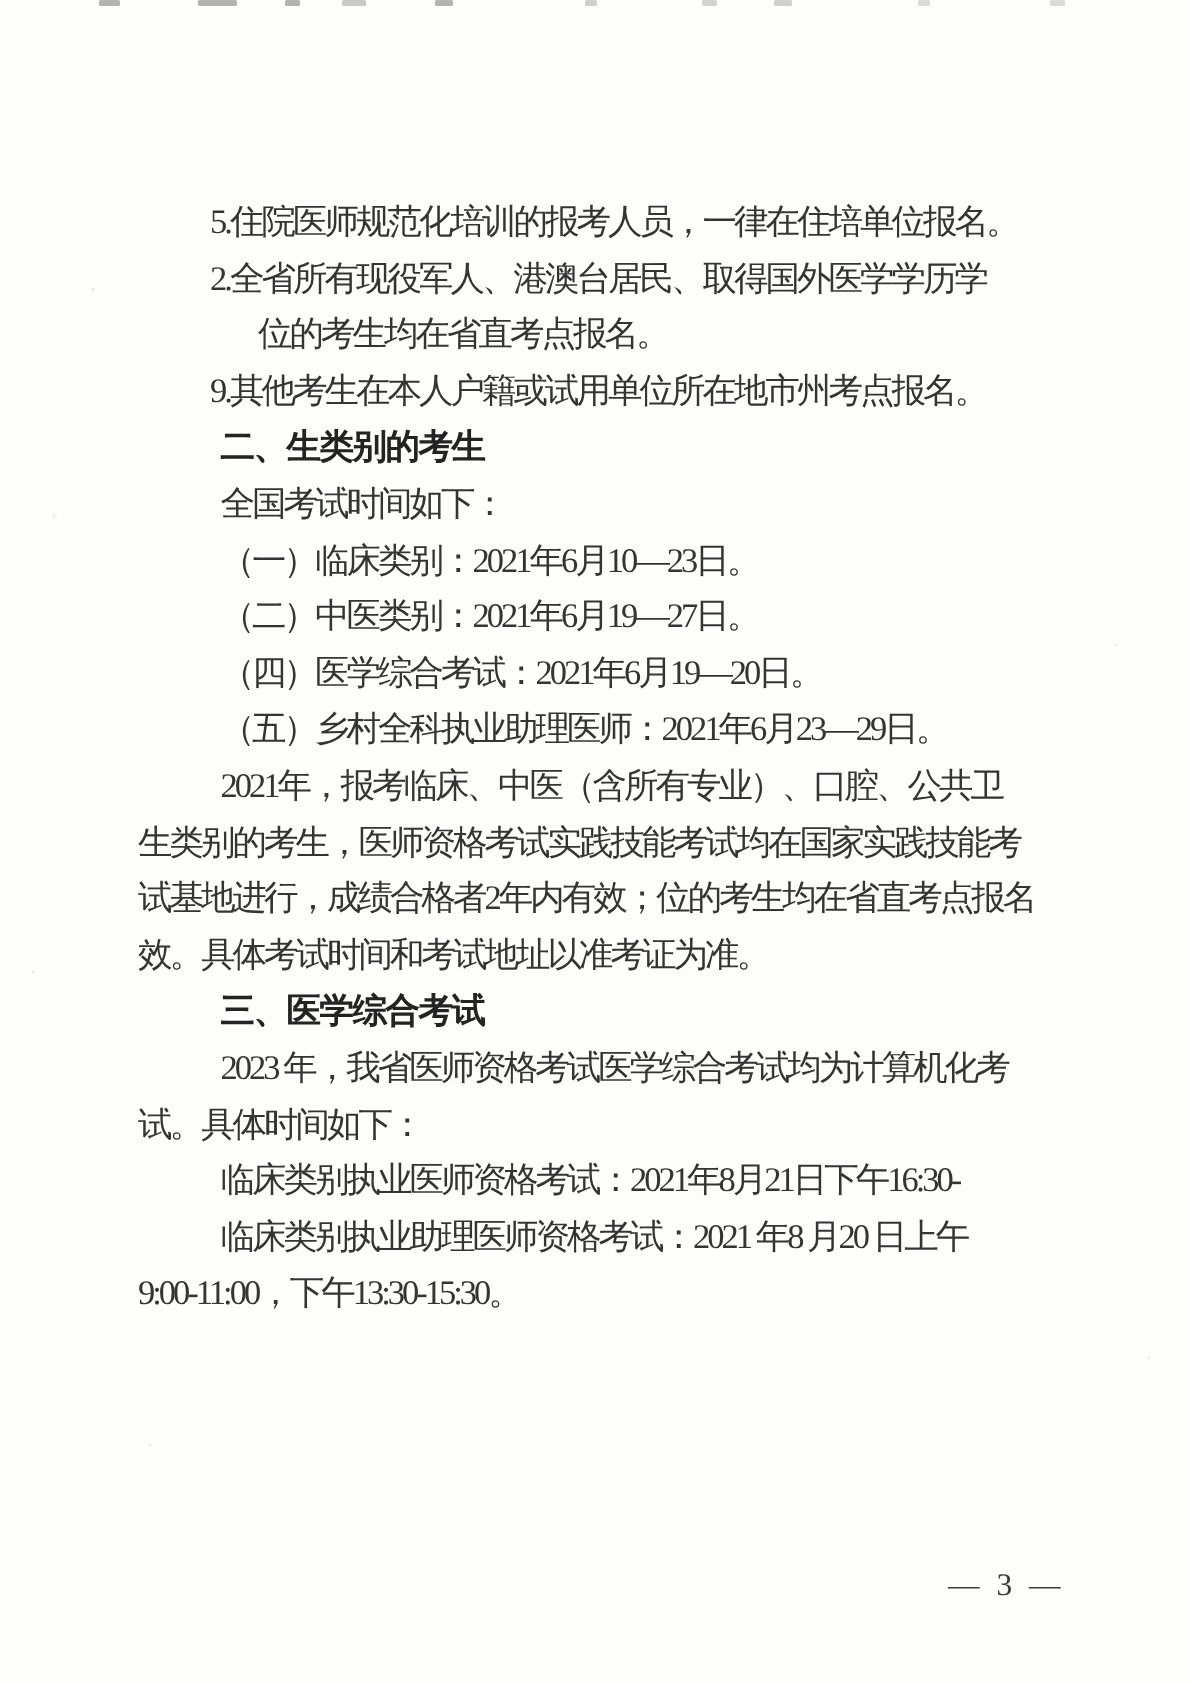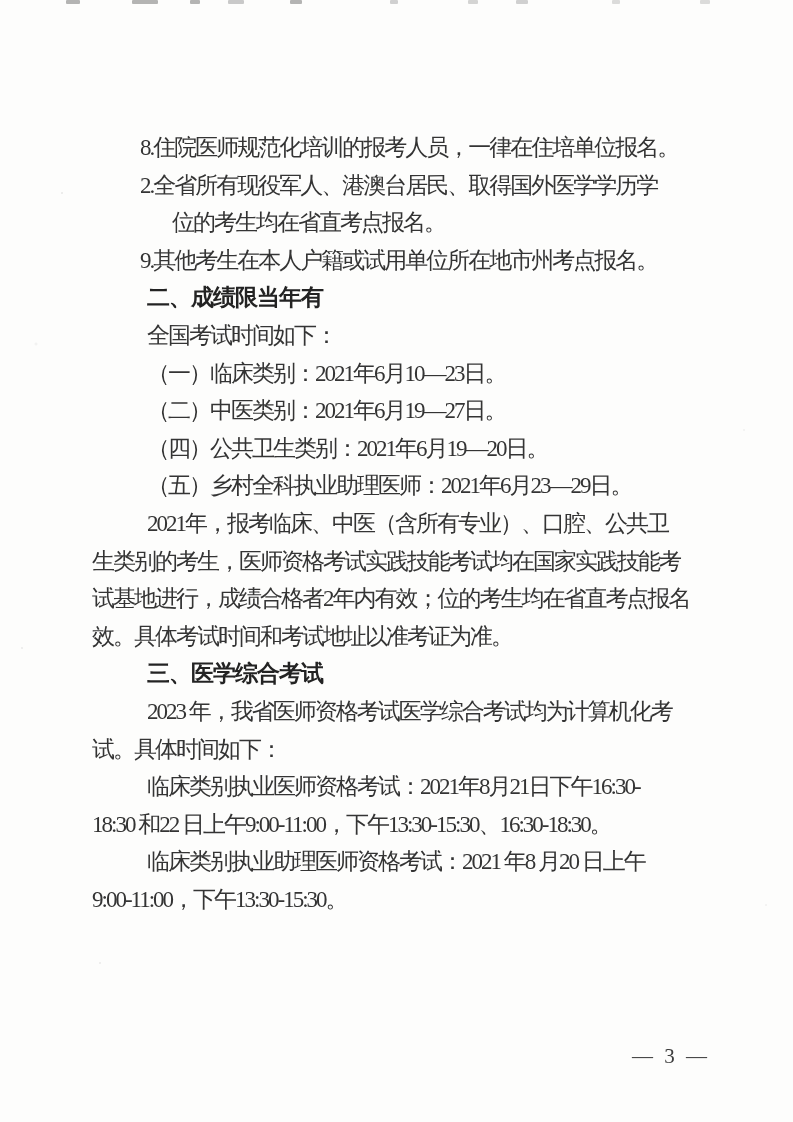--- a/index.html
+++ b/index.html
@@ -79,38 +79,37 @@
   <div class="edge-mark" style="left:190px; width:10px;"></div>
   <div class="edge-mark" style="left:228px; width:16px; opacity:.7;"></div>
   <div class="edge-mark" style="left:290px; width:12px;"></div>
   <div class="edge-mark" style="left:390px; width:8px;  opacity:.6;"></div>
   <div class="edge-mark" style="left:468px; width:10px; opacity:.55;"></div>
   <div class="edge-mark" style="left:516px; width:12px; opacity:.6;"></div>
   <div class="edge-mark" style="left:612px; width:8px;  opacity:.45;"></div>
   <div class="edge-mark" style="left:700px; width:10px; opacity:.45;"></div>
 
   <div class="textblock">
-    <div class="line ind-num">8.住院医师规范化培训的报考人员，一律在住培单位报名。</div>
+    <div class="line ind-num">5.住院医师规范化培训的报考人员，一律在住培单位报名。</div>
     <div class="line ind-num">2.全省所有现役军人、港澳台居民、取得国外医学学历学</div>
     <div class="line ind-sub">位的考生均在省直考点报名。</div>
     <div class="line ind-num">9.其他考生在本人户籍或试用单位所在地市州考点报名。</div>
-    <div class="line ind-para heading">二、成绩限当年有</div>
+    <div class="line ind-para heading">二、生类别的考生</div>
     <div class="line ind-para">全国考试时间如下：</div>
     <div class="line ind-para">（一）临床类别：2021年6月10—23日。</div>
     <div class="line ind-para">（二）中医类别：2021年6月19—27日。</div>
-    <div class="line ind-para">（四）公共卫生类别：2021年6月19—20日。</div>
+    <div class="line ind-para">（四）医学综合考试：2021年6月19—20日。</div>
     <div class="line ind-para">（五）乡村全科执业助理医师：2021年6月23—29日。</div>
     <div class="line ind-para">2021年，报考临床、中医（含所有专业）、口腔、公共卫</div>
     <div class="line">生类别的考生，医师资格考试实践技能考试均在国家实践技能考</div>
     <div class="line">试基地进行，成绩合格者2年内有效；位的考生均在省直考点报名</div>
     <div class="line">效。具体考试时间和考试地址以准考证为准。</div>
     <div class="line ind-para heading">三、医学综合考试</div>
     <div class="line ind-para">2023 年，我省医师资格考试医学综合考试均为计算机化考</div>
     <div class="line">试。具体时间如下：</div>
     <div class="line ind-para">临床类别执业医师资格考试：2021年8月21日下午16:30-</div>
-    <div class="line">18:30 和22 日上午9:00-11:00，下午13:30-15:30、16:30-18:30。</div>
     <div class="line ind-para">临床类别执业助理医师资格考试：2021 年8 月20 日上午</div>
     <div class="line">9:00-11:00，下午13:30-15:30。</div>
   </div>
 
   <div class="page-number">— 3 —</div>
 
 </div>
 
 </body></html>

